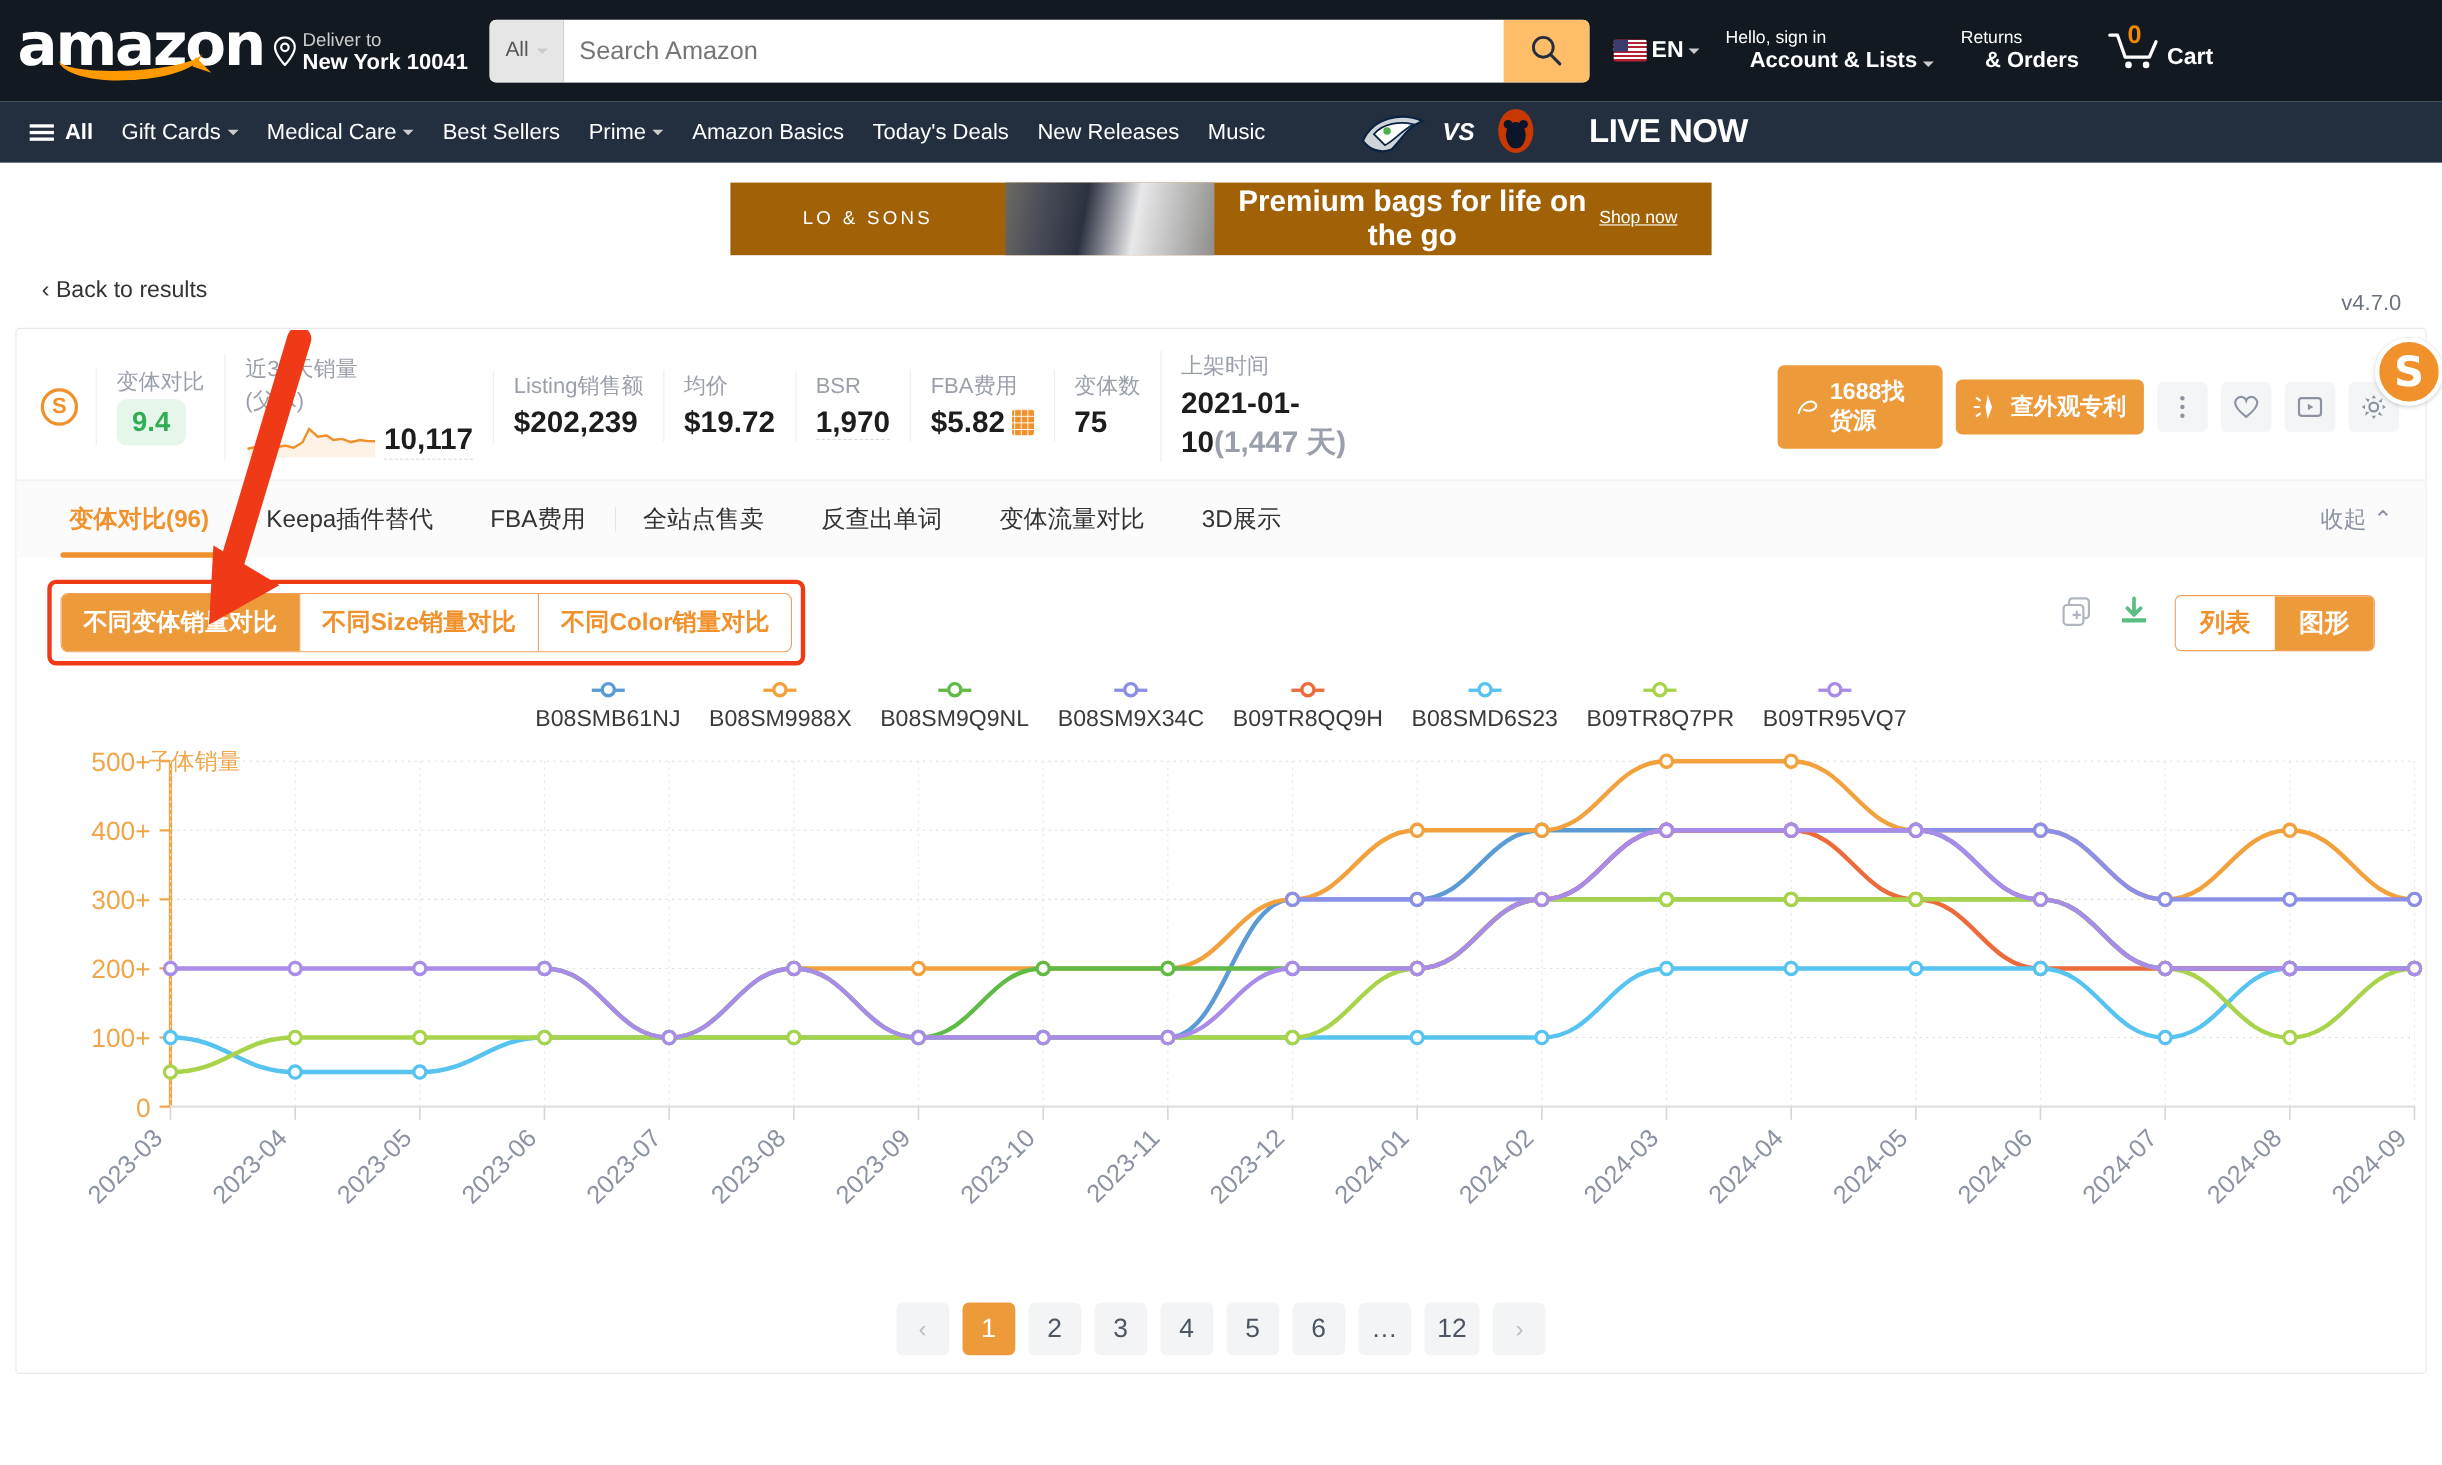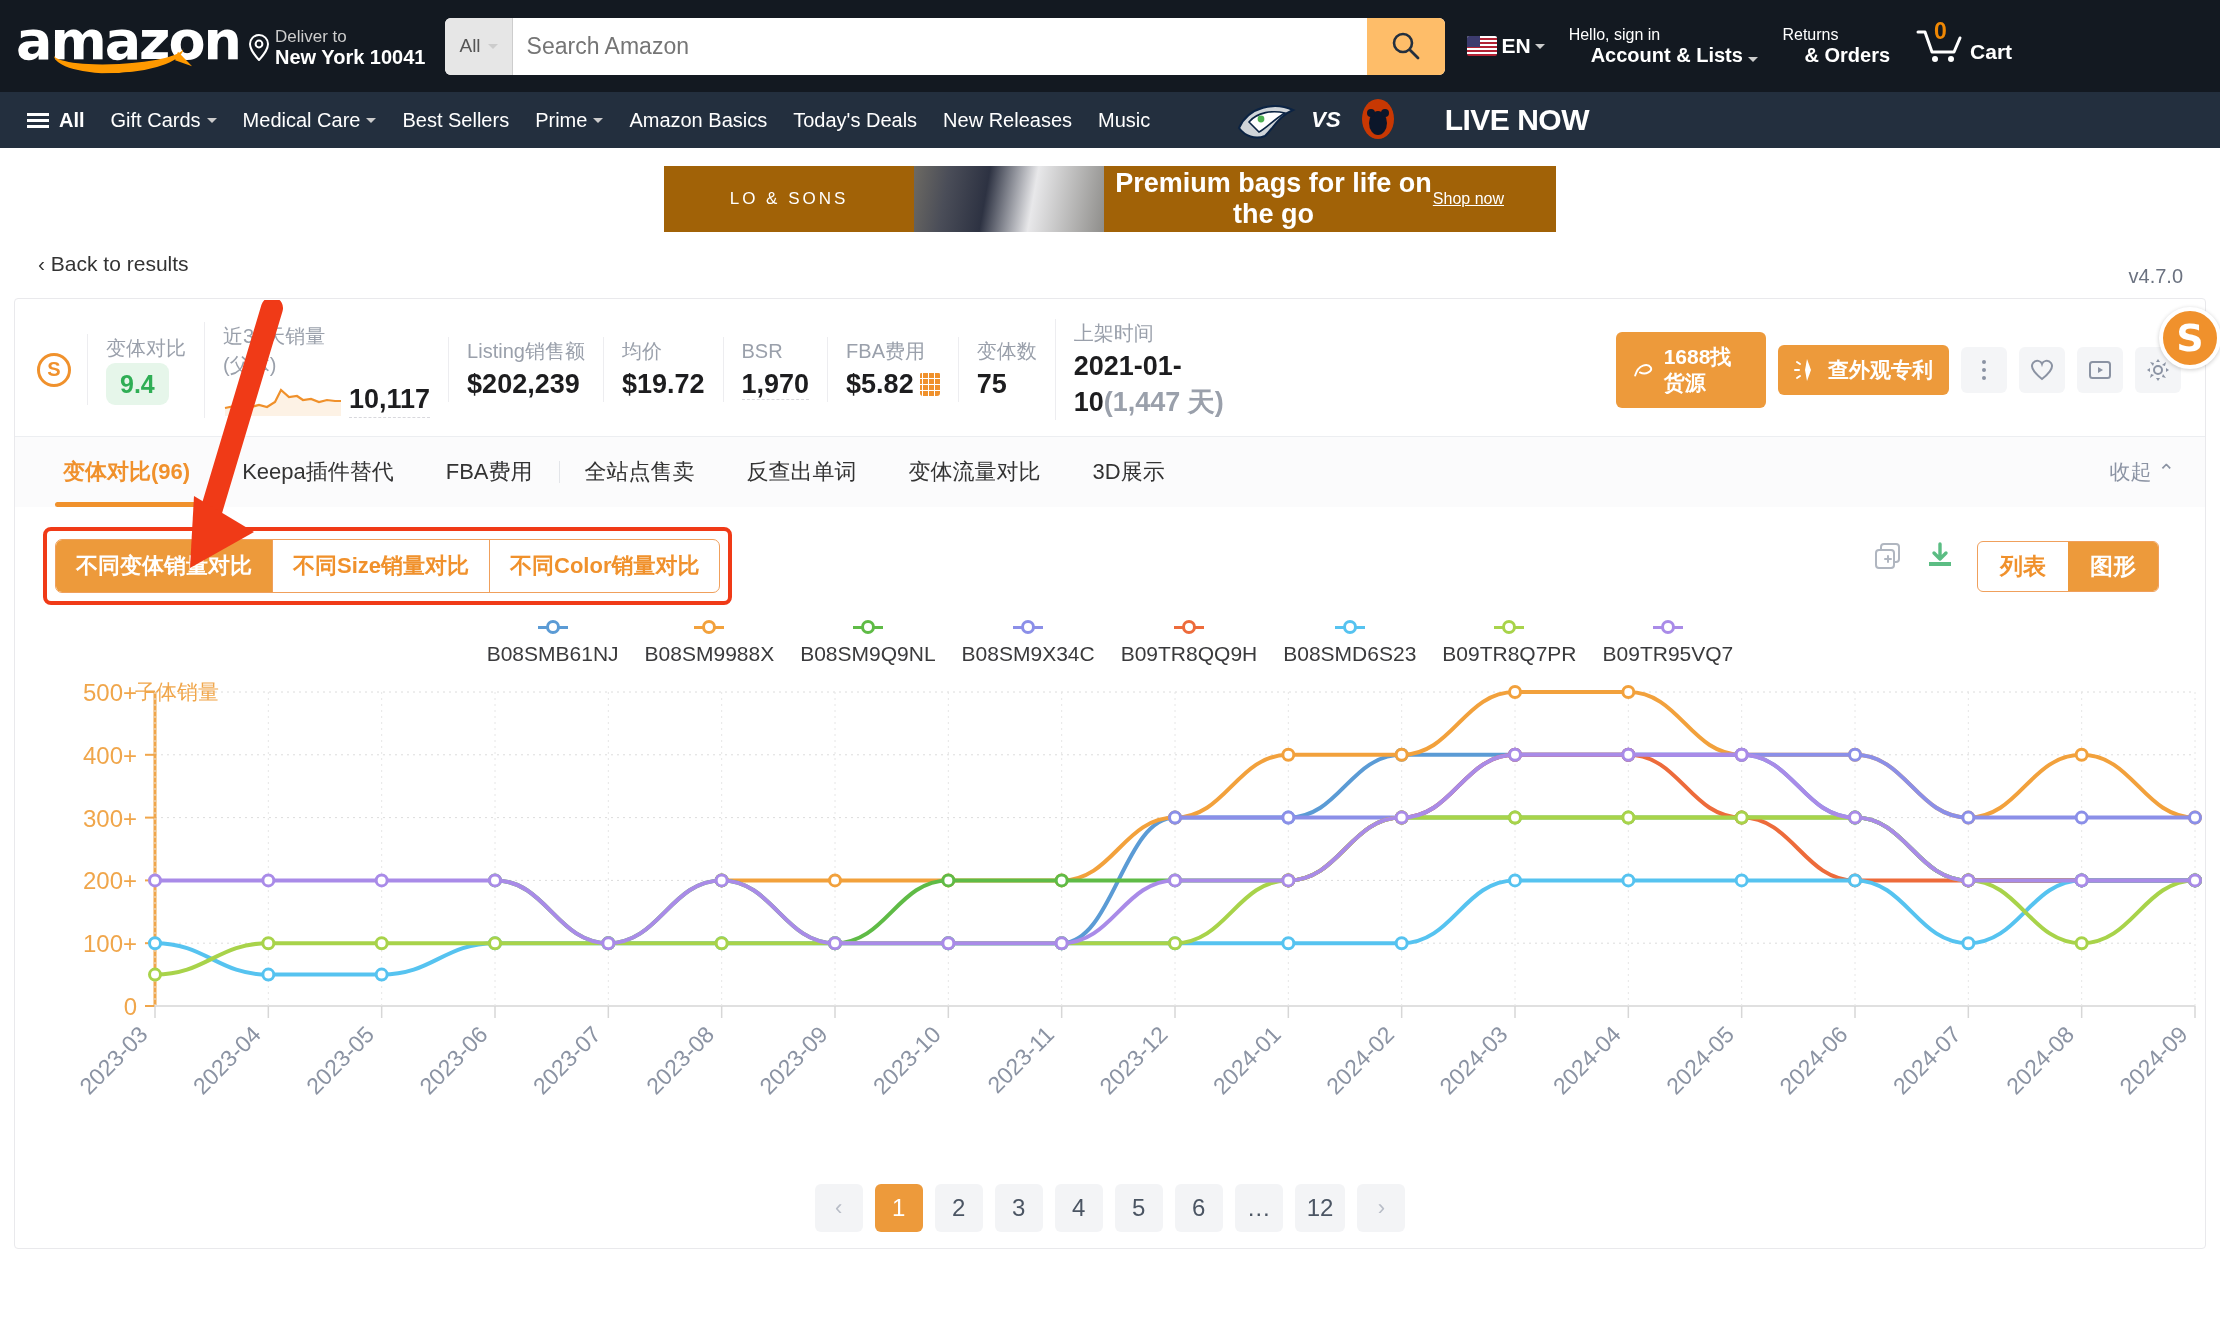--- a/index.html
+++ b/index.html
@@ -95,21 +95,21 @@
 
   
   .ad-wrap { background:#fff; padding: 18px 0 14px; display:flex; justify-content:center;}
   .ad {
     width: 892px; height: 66px; background:#a16207; color:#fff;
     display:flex; align-items:center; position:relative; cursor:pointer;
   }
   .ad .brand { width: 250px; text-align:center; font-size: 17px; letter-spacing: 3px; }
   .ad .photo { width: 190px; height: 66px; background: linear-gradient(100deg,#6d6a63 0%, #4a4d58 18%, #2d3242 38%, #e8e8ea 62%, #8e8d8a 100%); }
   .ad .copy { flex:1; text-align:center; font-size: 27px; font-weight: 700; padding-left: 10px;}
-  .ad .shop { font-size: 16px; text-decoration: underline; padding-right: 52px;}
+  .ad .shop { font-size: 16px; text-decoration: underline; padding-right: 31px;}
 
   
   .back { padding: 6px 0 0 38px; font-size: 21px; color: #333; cursor:pointer; }
 
   
   .panel {
     position: relative;
     margin: 22px 14px 0 14px;
     border: 1px solid #e9e9ec; border-radius: 4px;
     background: #fff;

